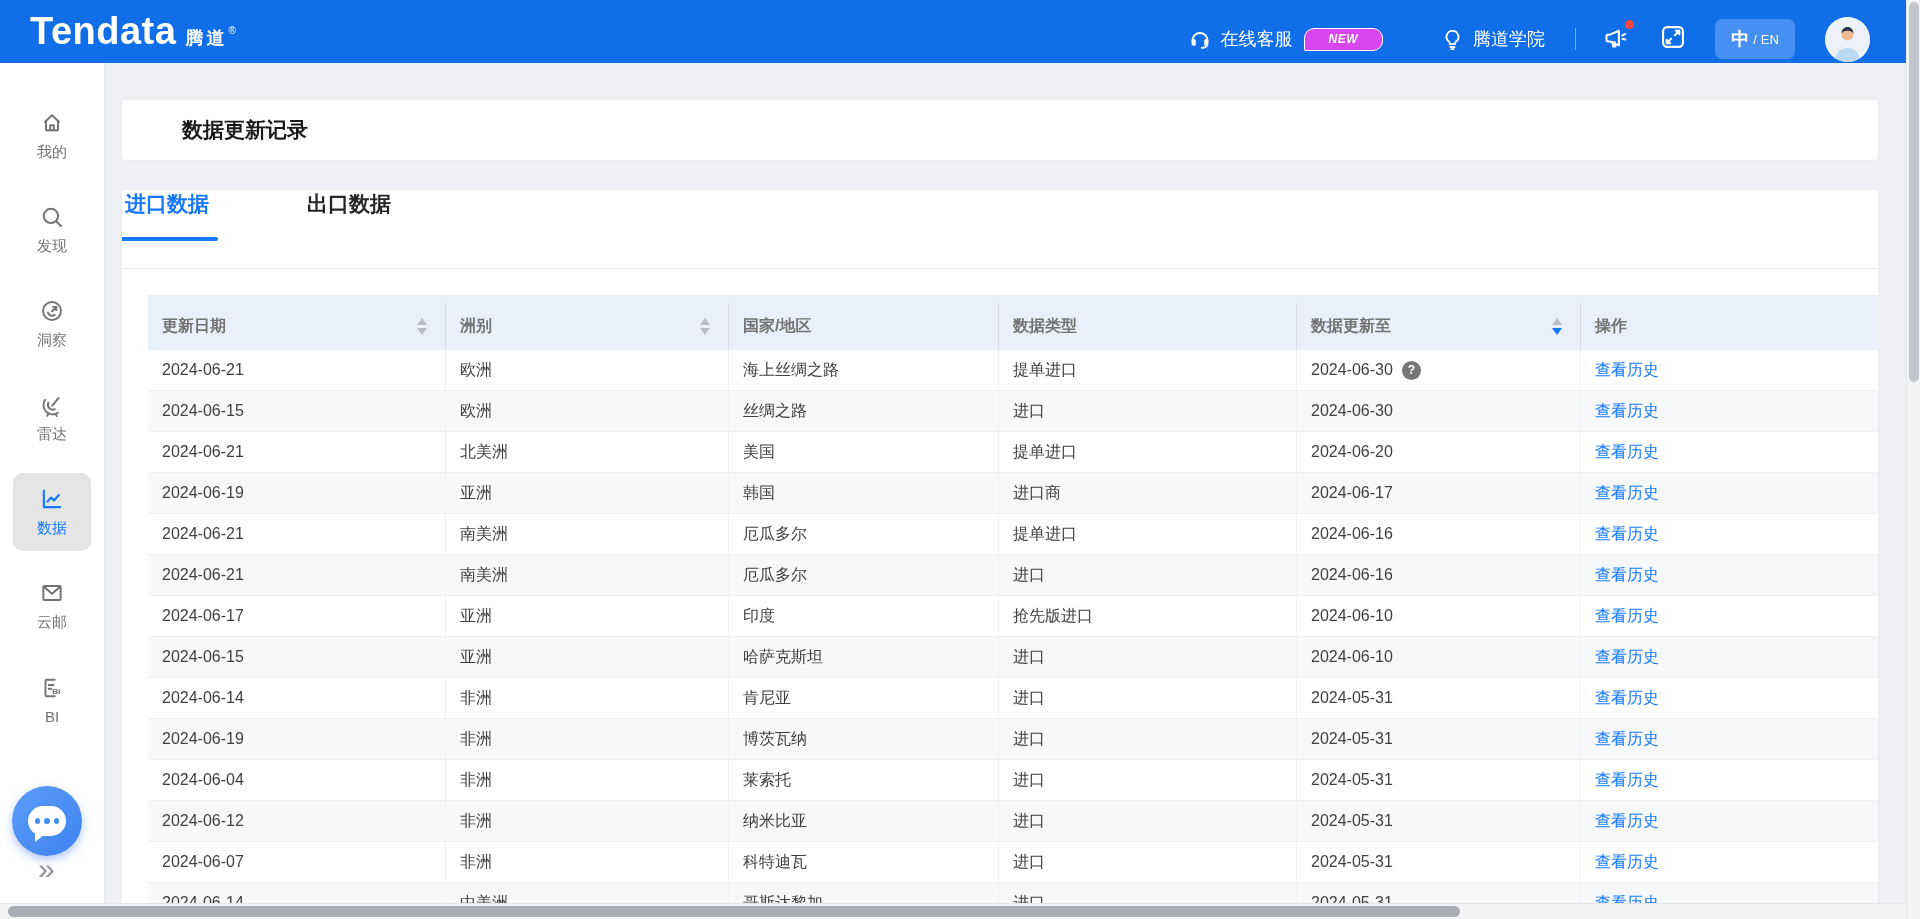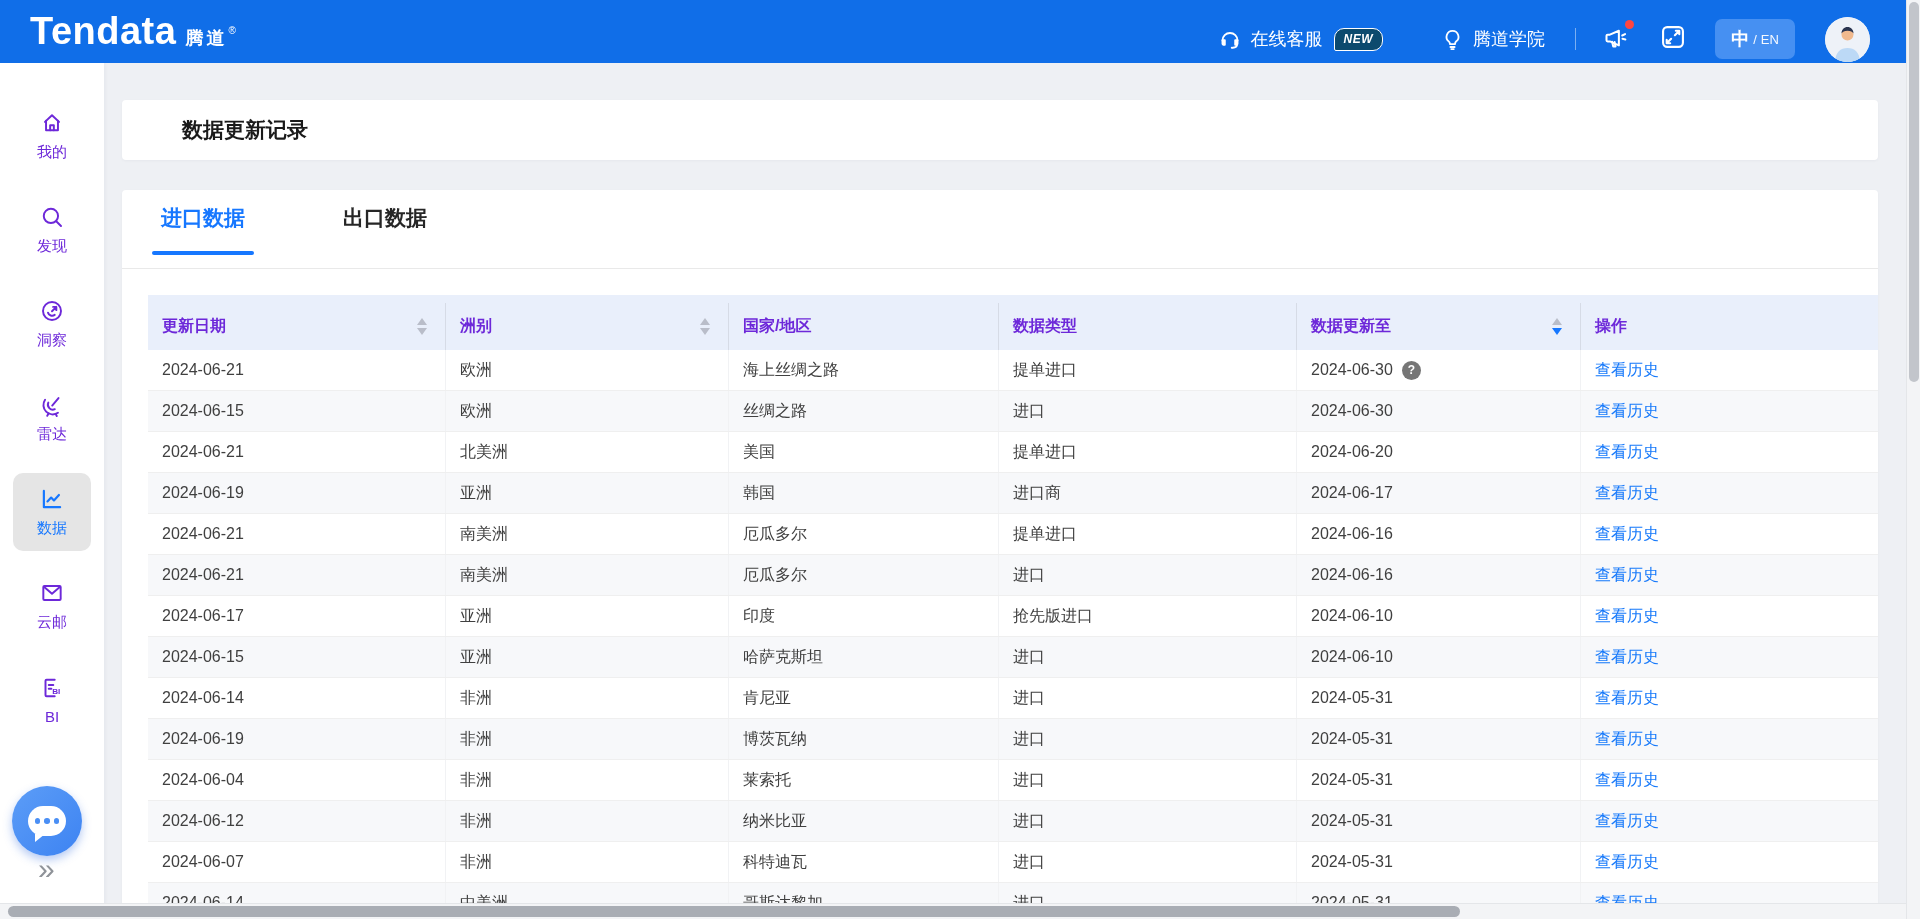--- a/index.html
+++ b/index.html
@@ -16,22 +16,22 @@
     background:#106ee8; display:flex; align-items:center; z-index:5;
   }
   .logo { display:flex; align-items:baseline; margin-left:30px; color:#fff; cursor:pointer; }
   .logo .brand { font-size:38px; font-weight:800; letter-spacing:.5px; }
   .logo .cjk { font-size:18px; font-weight:700; margin-left:9px; letter-spacing:3px; }
   .logo .reg { font-size:10px; margin-left:1px; transform:translateY(-10px); display:inline-block; }
   .nav-right { position:absolute; right:50px; top:0; height:78px; display:flex; align-items:center; color:#fff; }
   .nav-item { display:flex; align-items:center; gap:9px; font-size:18px; cursor:pointer; white-space:nowrap; }
   .nav-item svg { display:block; }
   .badge-new {
-    background:#0c4a6e; color:#fff; font-size:12px; font-weight:700; font-style:italic;
-    padding:3px 9px 4px; border-radius:10px 10px 10px 2px; border:1.5px solid #ffffff;
+    background:#d946ef; color:#fff; font-size:12px; font-weight:700; font-style:italic;
+    padding:3px 24px 4px; border-radius:10px 10px 10px 2px; border:1.5px solid #ffffff;
     margin-left:2px; letter-spacing:.5px;
   }
   .nav-divider { width:1px; height:22px; background:rgba(255,255,255,.45); margin:0 26px 0 30px; }
   .icon-btn { position:relative; cursor:pointer; display:flex; align-items:center; }
   .red-dot { position:absolute; top:-4px; right:-5px; width:9px; height:9px; border-radius:50%; background:#ff4540; }
   .lang-btn {
     margin-left:28px; width:80px; height:40px; border-radius:7px; background:#4690f2;
     display:flex; align-items:center; justify-content:center; gap:4px; cursor:pointer;
   }
   .lang-btn .lp { font-size:18px; font-weight:700; }
@@ -42,21 +42,21 @@
   }
   
   .sidebar {
     position:absolute; top:63px; left:0; width:104px; height:856px; background:#fff;
     box-shadow:1px 0 4px rgba(20,40,80,.05); z-index:4;
     display:flex; flex-direction:column; align-items:center; padding-top:34px;
   }
   .side-item {
     width:78px; height:78px; border-radius:10px; margin-bottom:16px;
     display:flex; flex-direction:column; align-items:center; justify-content:center; gap:7px;
-    color:#6d28d9; cursor:pointer;
+    color:#737373; cursor:pointer;
   }
   .side-item .lbl { font-size:15px; }
   .side-item.active { background:#e5e5e5; color:#1677ff; }
   .side-item svg { display:block; }
   .chat-fab {
     position:absolute; left:12px; top:786px; width:70px; height:70px; border-radius:50%;
     background:linear-gradient(135deg,#5c9df7,#3d83f2);
     box-shadow:0 4px 10px rgba(40,100,220,.35);
     display:flex; align-items:center; justify-content:center; cursor:pointer; z-index:6;
   }
@@ -71,33 +71,33 @@
   .title-card {
     position:absolute; left:122px; top:100px; width:1756px; height:60px; background:#fff;
     border-radius:4px; box-shadow:0 1px 3px rgba(15,30,60,.04);
     display:flex; align-items:center; padding-left:60px;
   }
   .page-title { font-size:21px; font-weight:700; color:#1a1a1a; }
   .table-card {
     position:absolute; left:122px; top:190px; width:1756px; height:740px; background:#fff;
     border-radius:4px; box-shadow:0 1px 3px rgba(15,30,60,.04); overflow:hidden;
   }
-  .tabs { height:79px; border-bottom:1px solid #e9e9e9; display:flex; align-items:center; padding-left:36px; }
+  .tabs { height:79px; border-bottom:1px solid #e9e9e9; display:flex; align-items:flex-start; }
   .tab { position:relative; font-size:21px; font-weight:700; color:#262626;
     padding:0 3px 23px; margin-right:92px; cursor:pointer; }
   .tab.active { color:#1677ff; }
   .tab.active::after { content:""; position:absolute; left:-6px; right:-6px; bottom:0;
     height:4px; background:#1677ff; border-radius:2px; }
   
   .table { position:absolute; left:26px; top:105px; width:1730px; }
   .thead, .trow { display:grid; grid-template-columns:297px 283px 270px 298px 284px 298px; }
   .thead { background:#e9effb; height:55px; }
   .th {
     display:flex; align-items:center; justify-content:space-between;
-    padding:0 10px 0 14px; font-size:16px; font-weight:700; color:#6d28d9; cursor:pointer;margin-top:8px;
+    padding:0 10px 0 14px; font-size:16px; font-weight:700; color:#737373; cursor:pointer;margin-top:8px;
   }
   .th:not(:first-child), .td:not(:first-child) { border-left:1px solid #d6dbe6; }
   .td:not(:first-child) { border-left-color:#f1f2f4; }
   .sorter { display:flex; flex-direction:column; gap:3px; margin-right:8px; }
   .caret { width:0; height:0; border-left:5.5px solid transparent; border-right:5.5px solid transparent; }
   .caret.up { border-bottom:7px solid #b9bdc9; }
   .caret.down { border-top:7px solid #b9bdc9; }
   .caret.down.active { border-top-color:#1677ff; }
   .trow { height:41px; background:#fff; border-bottom:1px solid #efefef; }
   .trow.alt { background:#f7f8fa; }

